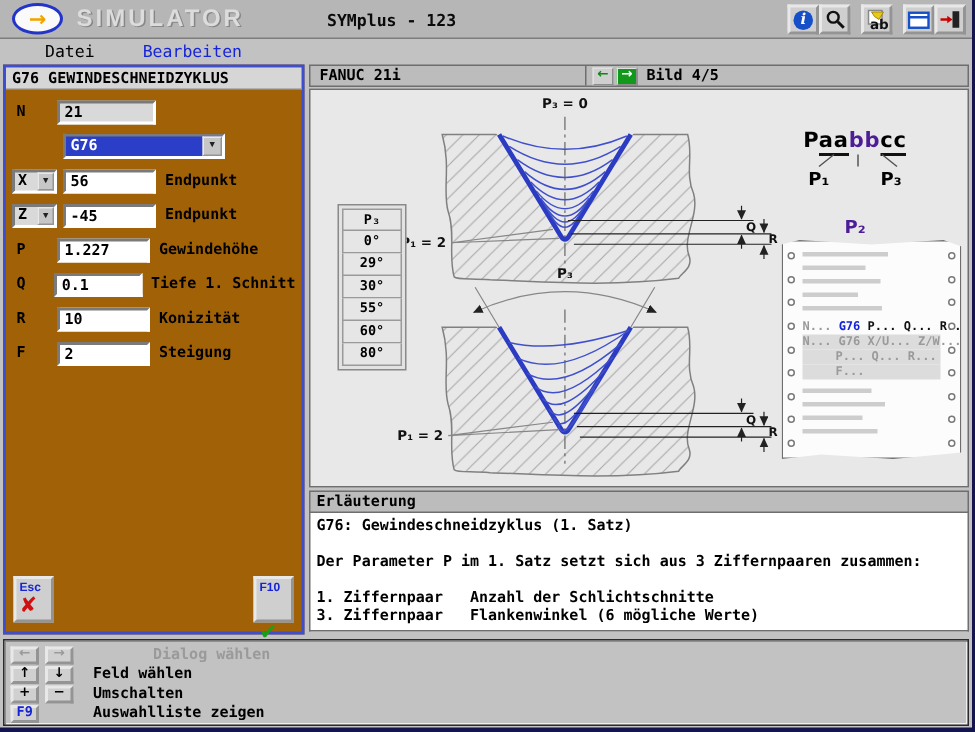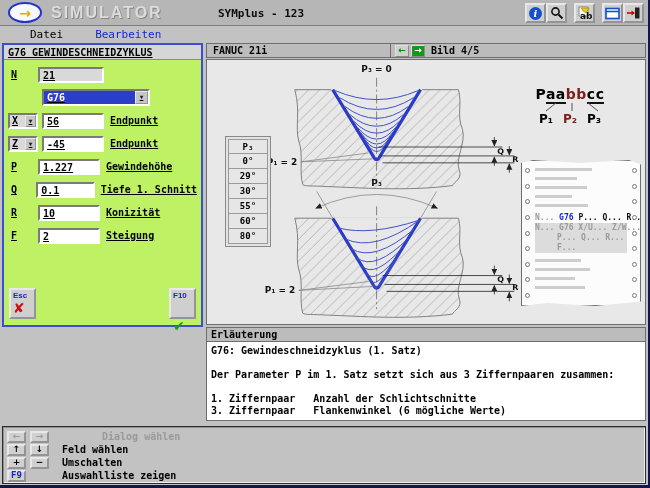--- a/index.html
+++ b/index.html
@@ -21,21 +21,21 @@
   .tbtn { width:21px; height:20px; border:2px outset #e8e8e8; background:#cfcfcf; display:flex; align-items:center; justify-content:center; padding:0; cursor:pointer; }
   .tbtn.gap { margin-left:7px; }
   .i-circle { width:13px; height:13px; border-radius:50%; background:#1650c8; color:#fff; font:italic bold 10px "DejaVu Serif",serif; display:flex; align-items:center; justify-content:center; }
   
   .menubar { height:17px; background:#c2c2c2; display:flex; align-items:center; font-size:11px; font-weight:normal; }
   .menu-item { margin-left:30px; cursor:pointer; }
   .menu-item.active { color:#1624d8; margin-left:32px; }
   
   .main { position:relative; height:382px; }
   
-  .dialog { position:absolute; left:2px; top:0; width:201px; height:284px; background:#bef264; border:2px solid #3b4fd0;text-decoration:underline; }
+  .dialog { position:absolute; left:2px; top:0; width:201px; height:380px; background:#a16207; border:2px solid #3b4fd0; }
   .dialog-title { height:15px; line-height:15px; padding-left:4px; font-size:10px; font-weight:bold; border-bottom:1px solid #8a8a8a; background:#d6d6d6; }
   .frow { display:flex; align-items:center; margin:6px 4px 0 4px; height:17px; }
   .fkey-label { width:30px; font-size:10px; font-weight:bold; padding-left:3px; }
   .field { width:62px; height:16px; background:#fff; border:2px solid #7a7a7a; border-bottom-color:#fff; border-right-color:#fff; font-size:10px; font-weight:bold; padding:1px 3px; overflow:hidden; white-space:nowrap; }
   .field.readonly { background:#d9d9d9; width:66px; }
   .fdesc { margin-left:6px; font-size:10px; font-weight:bold; white-space:nowrap; }
   .combo-sm { width:30px; height:16px; margin-right:4px; border:2px solid #7a7a7a; border-bottom-color:#fff; border-right-color:#fff; background:#d9d9d9; display:flex; align-items:center; }
   .combo-sm .cval { flex:1; font-size:10px; font-weight:bold; padding-left:2px; }
   .combo-arrow { width:11px; height:12px; background:#c6c6c6; border:1px outset #e8e8e8; font-size:6px; line-height:10px; text-align:center; color:#222; }
   .combo-main { margin:6px 4px 0 38px; width:108px; height:17px; border:2px solid #7a7a7a; border-bottom-color:#fff; border-right-color:#fff; background:#2a3ec8; display:flex; align-items:center; }
@@ -64,21 +64,21 @@
   .dim { stroke:#222; stroke-width:0.8; fill:none; }
   .pass { stroke:#4050cc; stroke-width:1; fill:none; }
   
   .angle-table { position:absolute; left:18px; top:76px; width:46px; border:1px solid #8a8a8a; background:#e2e2e2; padding:2px; }
   .at-cell { border:1px solid #9a9a9a; border-top:none; height:15px; line-height:14px; text-align:center; font-size:9px; font-weight:bold; background:#e6e6e6; }
   .at-cell.at-head { border-top:1px solid #9a9a9a; }
   
   .legend { position:absolute; left:318px; top:26px; width:90px; text-align:center; }
   .legend-top { font-size:14px; font-weight:bold; letter-spacing:0.5px; font-family:"DejaVu Sans",sans-serif; }
   .legend-top .u { border-bottom:2px solid #111; }
-  .gray { color:#7f1d1d; }
+  .gray { color:#4c1d95;margin-top:32px; }
   .legend-lines { display:block; margin:0 auto; }
   .legend-bottom { font-size:12px; font-weight:bold; font-family:"DejaVu Sans",sans-serif; display:flex; justify-content:center; gap:10px; }
   
   .paper { position:absolute; left:314px; top:100px; width:120px; height:146px; background:#fcfcfc; border:1px solid #6e6e6e;
     clip-path:polygon(0% 2%,10% 0%,50% 2%,90% 0%,100% 3%,100% 97%,62% 100%,22% 98%,0% 100%); }
   .holes { position:absolute; top:7px; bottom:7px; display:flex; flex-direction:column; justify-content:space-between; }
   .holes-l { left:3px; } .holes-r { right:3px; }
   .hole { width:5px; height:5px; border-radius:50%; border:1px solid #787878; background:#fff; }
   .psheet { margin:7px 13px 0 13px; }
   .pbar { height:3px; background:#cdcdcd; margin:6px 0; }

